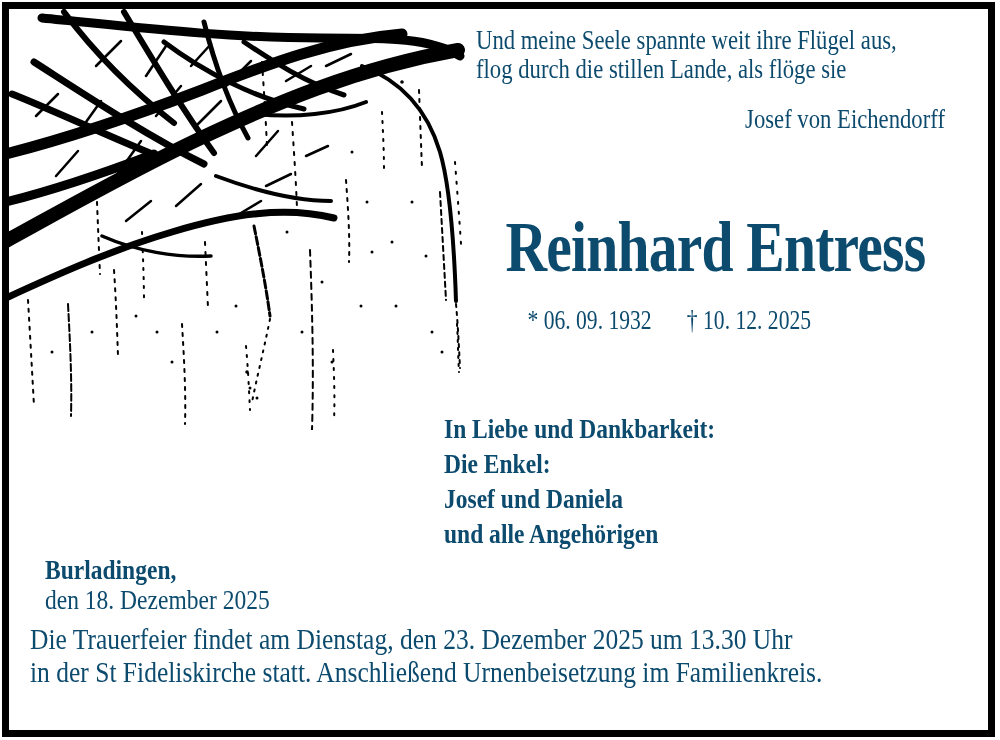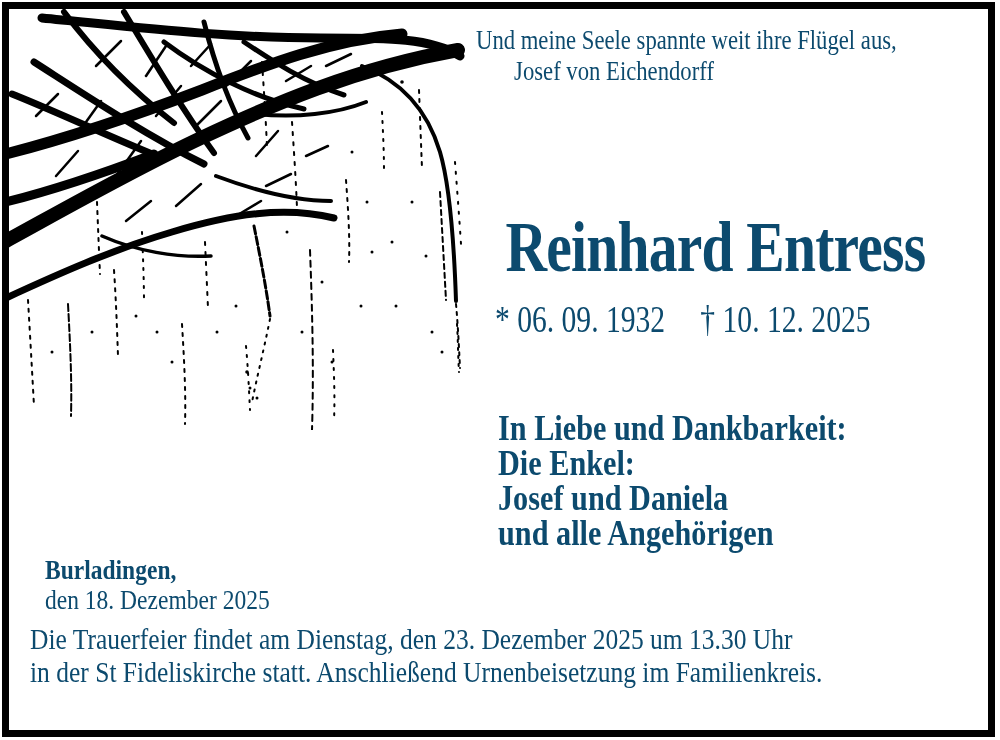--- a/index.html
+++ b/index.html
@@ -20,28 +20,28 @@
     position:absolute;left:6px;top:6px;width:462px;height:424px;
   }
   
   .abs{position:absolute;}
   .cond{display:inline-block;transform:scaleX(0.84);transform-origin:left top;white-space:nowrap;}
   .cond-c{display:inline-block;transform:scaleX(0.80);transform-origin:center top;white-space:nowrap;}
   .cond-r{display:inline-block;transform:scaleX(0.84);transform-origin:right top;white-space:nowrap;}
 
   .quote-block{left:476px;top:26px;width:469px;font-size:27px;line-height:29px;}
   .quote-line{display:block;}
-  .attribution{display:block;text-align:left;margin-top:2px;}
+  .attribution{display:block;text-align:right;margin-top:21px;}
 
   .name-wrap{left:415px;top:209px;width:600px;text-align:center;
     font-size:72px;font-weight:bold;line-height:76px;letter-spacing:-1px;}
-  .dates-wrap{left:433px;top:304px;width:500px;text-align:center;font-size:37px;line-height:32px;}
+  .dates-wrap{left:419px;top:304px;width:500px;text-align:center;font-size:27px;line-height:32px;}
   .dates-row{display:inline-flex;gap:44px;transform:scaleX(0.80);transform-origin:center top;white-space:nowrap;}
 
-  .family-block{left:498px;top:411px;font-size:36px;font-weight:bold;line-height:35px;}
+  .family-block{left:444px;top:411px;font-size:28px;font-weight:bold;line-height:35px;}
   .family-line{display:block;}
 
   .origin-block{left:45px;top:520px;font-size:28px;line-height:30px;margin-top:35px;}
   .origin-place{font-weight:bold;display:block;}
   .origin-date{display:block;text-align:right;}
 
   .funeral-block{left:30px;top:623px;font-size:29px;line-height:33px;}
   .funeral-line{display:block;transform:scaleX(0.88);transform-origin:left top;white-space:nowrap;}
 </style>
 </head>
@@ -139,20 +139,21 @@
         <circle cx="355" cy="300" r="1.5"></circle>
       <circle cx="390" cy="300" r="1.5"></circle>
         <circle cx="420" cy="250" r="1.5"></circle>
         <circle cx="230" cy="300" r="1.5"></circle>
       <circle cx="130" cy="310" r="1.5"></circle>
     </g>
   </svg>
 
   <div class="abs quote-block">
     <span class="quote-line"><span class="cond">Und meine Seele spannte weit ihre Flügel aus,</span></span>
+    <span class="quote-line"><span class="cond">flog durch die stillen Lande, als flöge sie</span></span>
     <span class="attribution"><span class="cond-r">Josef von Eichendorff</span></span>
   </div>
 
   <div class="abs name-wrap">
     <span class="cond-c">Reinhard Entress</span>
   </div>
 
   <div class="abs dates-wrap">
     <span class="dates-row">
       <span>* 06. 09. 1932</span>

